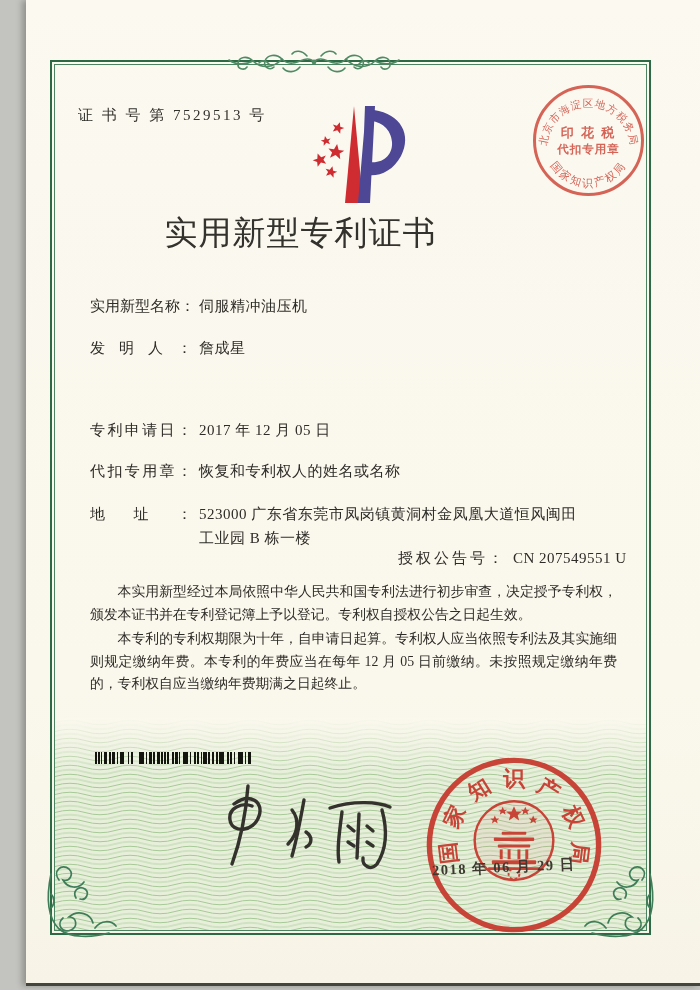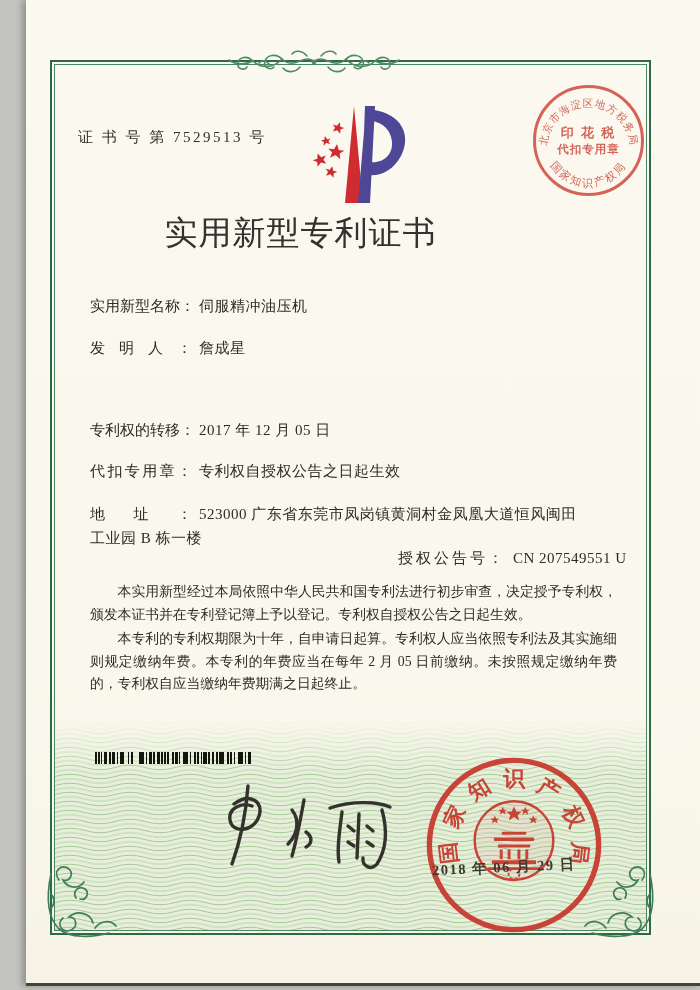--- a/index.html
+++ b/index.html
@@ -19,28 +19,28 @@
   #frame{
     position:absolute;left:24px;top:60px;width:597px;height:871px;
     border:2px solid #2c6a45;
   }
   #frame .innerline{position:absolute;inset:2px;border:1px solid #4c8462;}
   .orn{stroke:#4f8a64;fill:none;stroke-width:1.6;stroke-linecap:round;}
   .flr{stroke:#3f7d58;fill:none;stroke-width:1.7;stroke-linecap:round;}
   
   #guilloche{position:absolute;left:3px;right:3px;bottom:3px;height:212px;}
   
-  #certno{left:52px;top:106px;font-size:15px;letter-spacing:2.5px;color:#33312c;margin-top:22px;}
+  #certno{left:52px;top:106px;font-size:15px;letter-spacing:2.5px;color:#33312c;}
   #title{left:-2px;top:211px;width:597px;text-align:center;font-size:33px;
          color:#34322d;letter-spacing:1px;transform:translateX(-22px);font-weight:500;}
   .row{left:64px;font-size:15px;color:#2e2c27;white-space:nowrap;}
   .flabel{display:inline-block;width:102px;text-align:justify;text-align-last:justify;
           vertical-align:top;letter-spacing:0;}
   .fvalue{margin-left:7px;letter-spacing:.5px;}
-  .row2line{letter-spacing:.5px;margin-top:5px;}
+  .row2line{margin-left:109px;letter-spacing:.5px;margin-top:5px;}
   #paras{left:64px;top:581px;width:527px;font-size:13.8px;line-height:22.5px;
          color:#2e2c27;text-align:justify;}
   #paras p{margin:0 0 2px 0;text-indent:2em;}
   
   #barcode{
     left:69px;top:752px;width:156px;height:12px;
     background-image:
       repeating-linear-gradient(90deg,#15150f 0 1.5px,transparent 1.5px 3px,#15150f 3px 5px,transparent 5px 6.5px,#15150f 6.5px 7.5px,transparent 7.5px 11px),
       repeating-linear-gradient(90deg,#15150f 0 2px,transparent 2px 9px);
   }
@@ -163,36 +163,36 @@
 
   <div class="abs row" style="top:297px;">
     <span class="flabel">实用新型名称：</span><span class="fvalue">伺服精冲油压机</span>
   </div>
 
   <div class="abs" id="title">实用新型专利证书</div>
   <div class="abs row" style="top:339px;">
     <span class="flabel">发明人：</span><span class="fvalue">詹成星</span>
   </div>
   <div class="abs row" style="top:421px;">
-    <span class="flabel">专利权的转移：</span><span class="fvalue">2017 年 12 月 05 日</span>
+    <span class="flabel">专利申请日：</span><span class="fvalue">2017 年 12 月 05 日</span>
   </div>
   <div class="abs row" style="top:462px;">
-    <span class="flabel">代扣专用章：</span><span class="fvalue">专利权自授权公告之日起生效</span>
+    <span class="flabel">代扣专用章：</span><span class="fvalue">恢复和专利权人的姓名或名称</span>
   </div>
   <div class="abs row" style="top:505px;">
     <span class="flabel">地址：</span><span class="fvalue">523000 广东省东莞市凤岗镇黄洞村金凤凰大道恒风闽田</span>
     <div class="row2line">工业园 B 栋一楼</div>
   </div>
   <div class="abs row" style="top:549px;left:372px;">
     <span style="letter-spacing:3px;">授权公告号：</span><span class="fvalue">CN 207549551 U</span>
   </div>
 
   <div class="abs" id="paras">
     <p>本实用新型经过本局依照中华人民共和国专利法进行初步审查，决定授予专利权，颁发本证书并在专利登记簿上予以登记。专利权自授权公告之日起生效。</p>
-    <p>本专利的专利权期限为十年，自申请日起算。专利权人应当依照专利法及其实施细则规定缴纳年费。本专利的年费应当在每年 2 月 05 日前缴纳。未按照规定缴纳年费的，专利权自应当缴纳年费期满之日起终止。</p>
+    <p>本专利的专利权期限为十年，自申请日起算。专利权人应当依照专利法及其实施细则规定缴纳年费。本专利的年费应当在每年 12 月 05 日前缴纳。未按照规定缴纳年费的，专利权自应当缴纳年费期满之日起终止。</p>
   </div>
 
   <div class="abs" id="barcode"></div>
 
 
   <svg class="abs" style="left:170px;top:780px;" width="200" height="90" viewBox="0 0 200 90" stroke="#26231f" stroke-width="3.4" fill="none" stroke-linecap="round" opacity="0.92">
     <path d="M38,24 C54,12 68,22 63,36 C58,52 36,54 34,40 C32,28 46,22 56,26"></path>
     <path d="M52,6 C50,32 44,62 36,84"></path>
     <path d="M96,30 C104,40 102,54 92,64"></path>
     <path d="M108,20 C104,42 100,62 96,76"></path>

